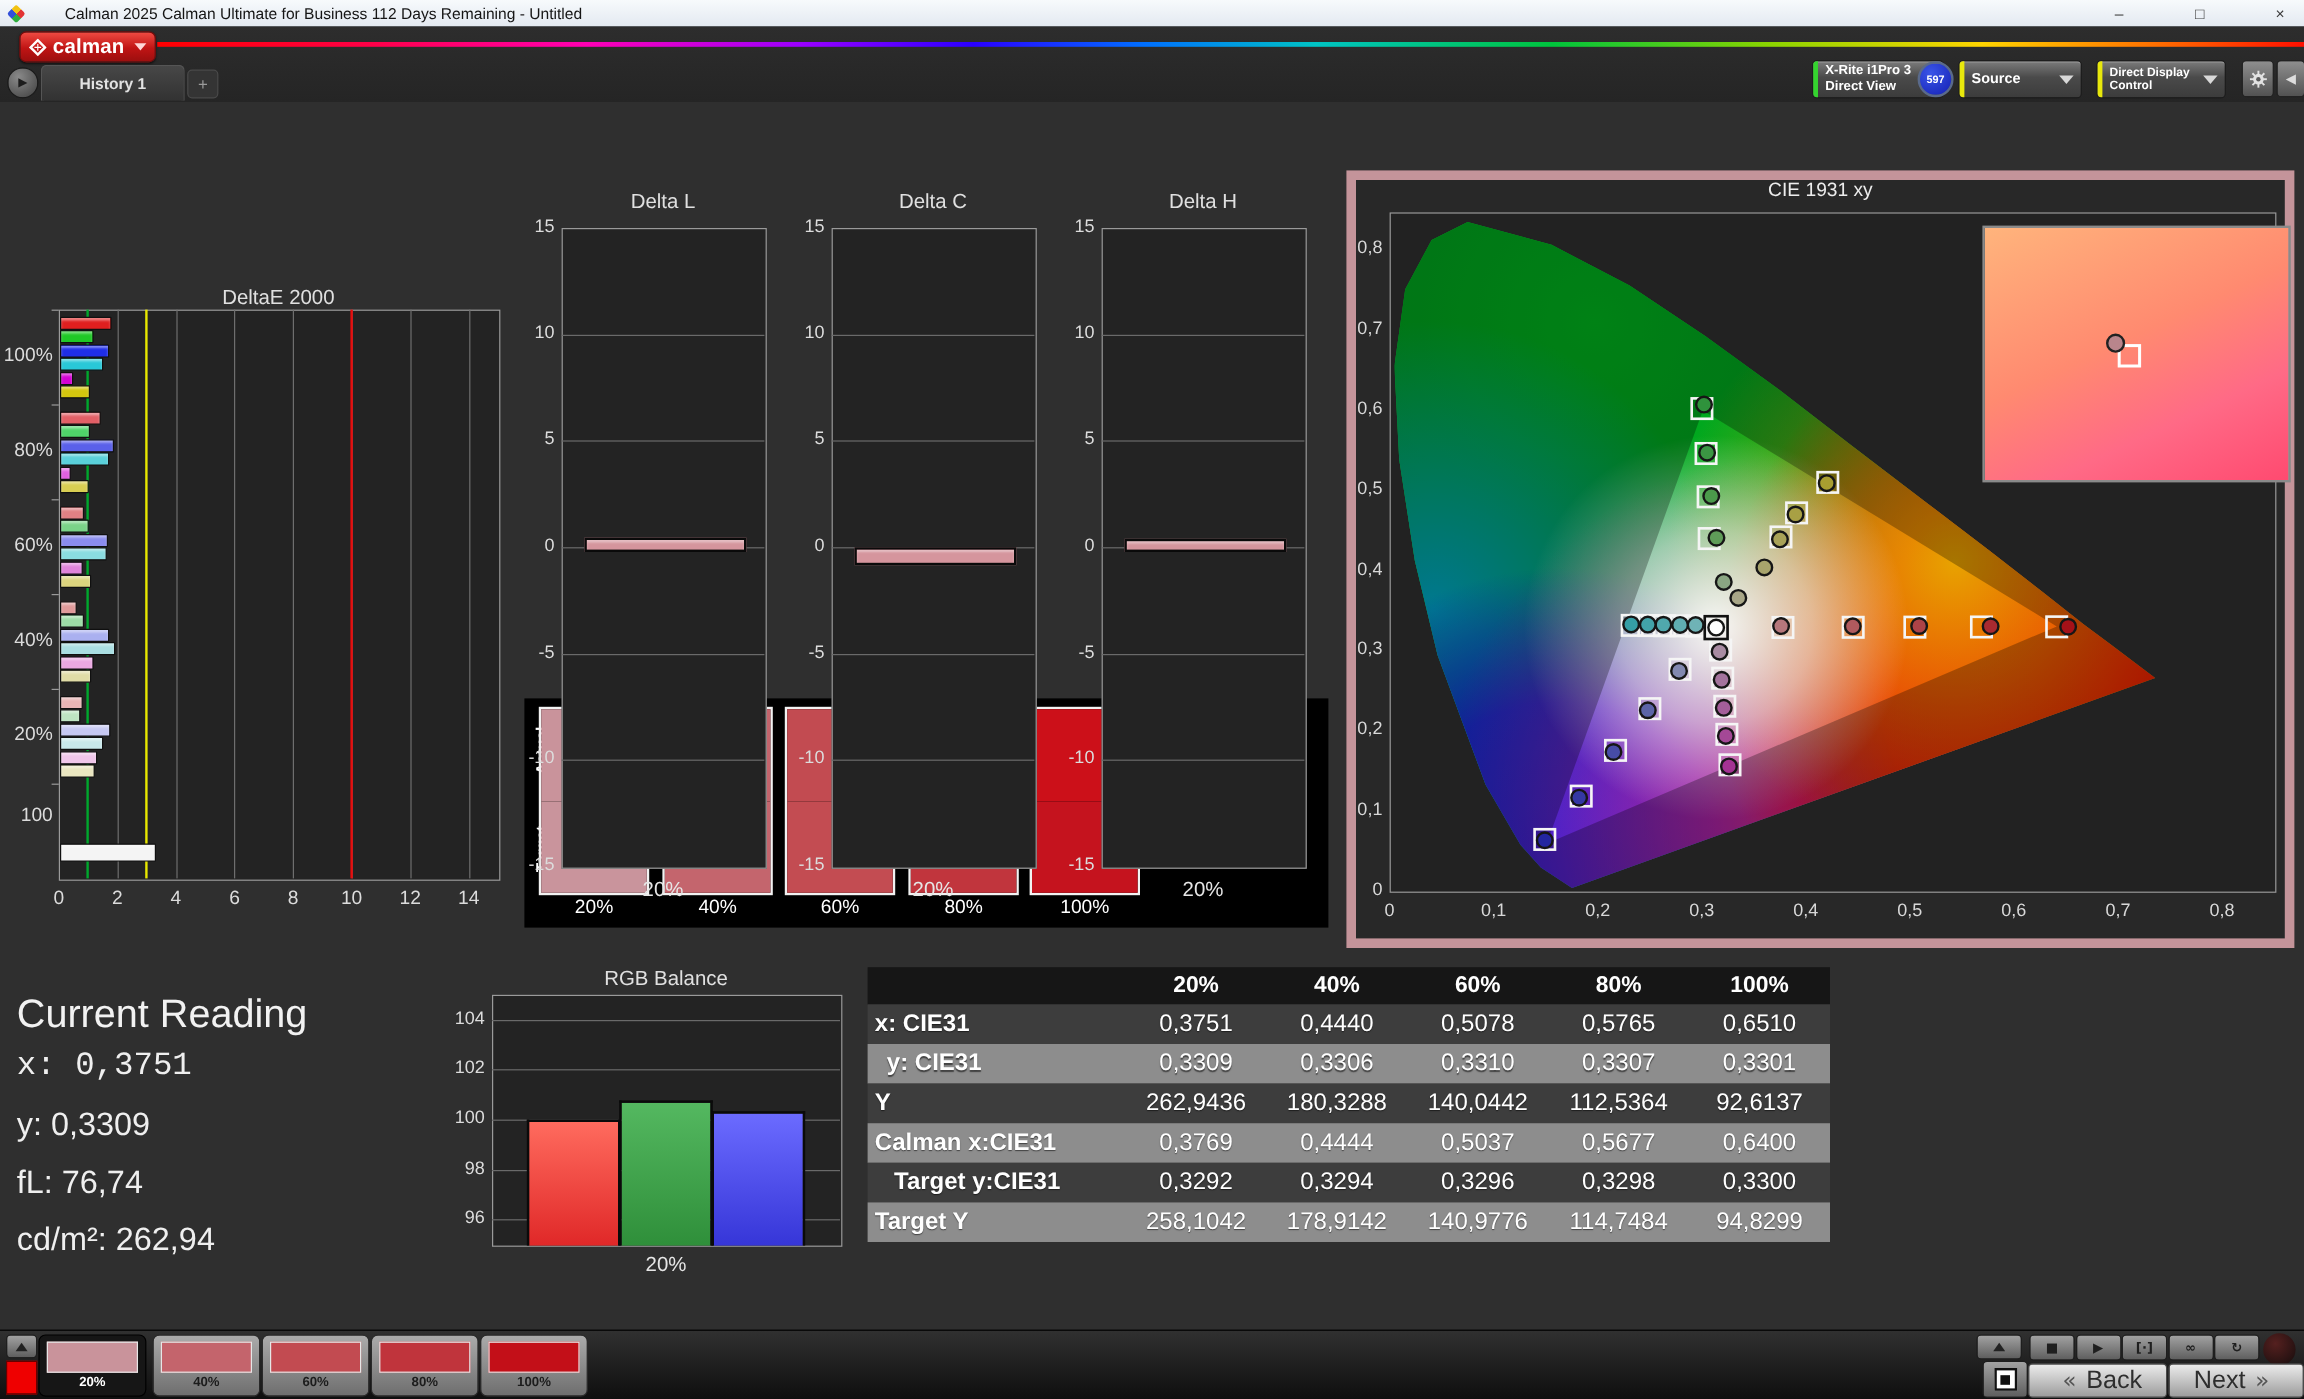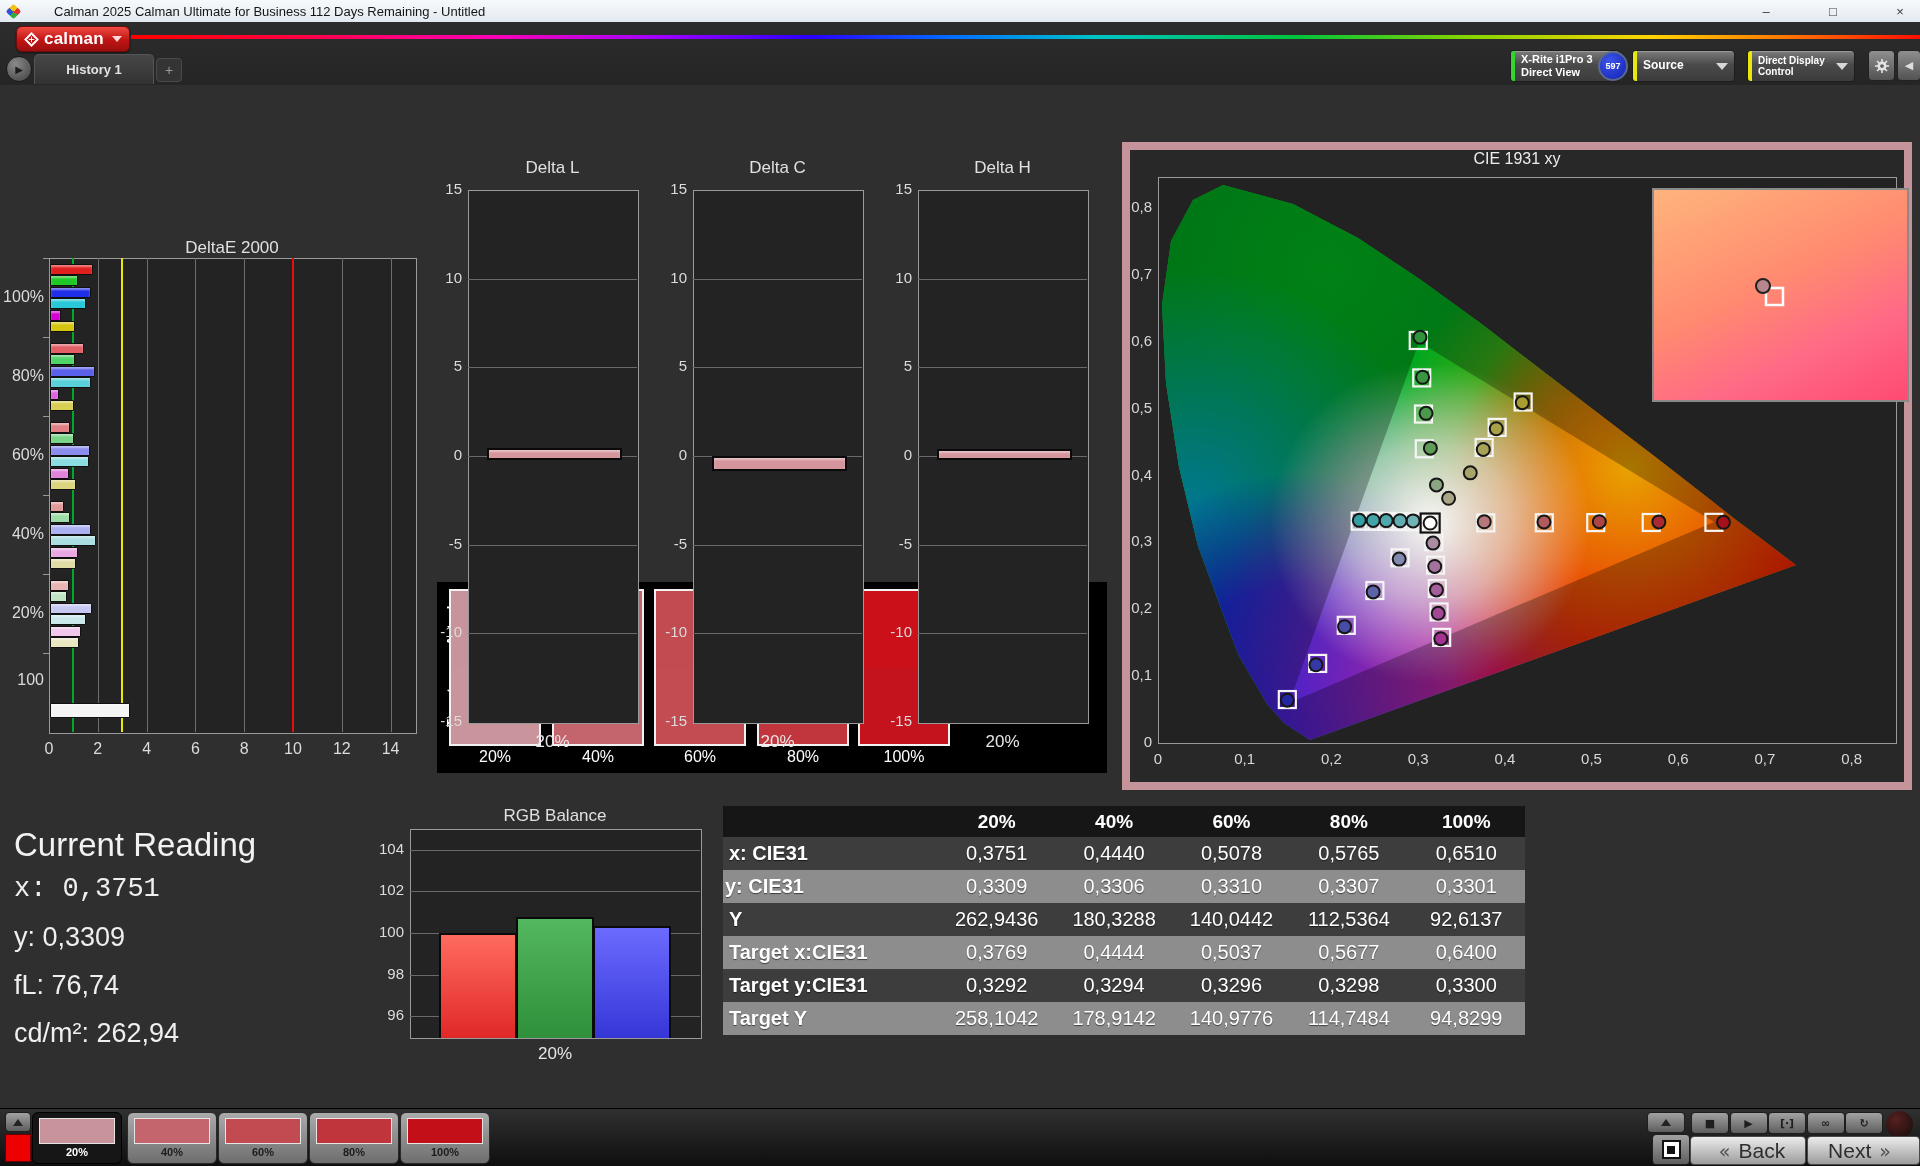--- a/index.html
+++ b/index.html
@@ -487,45 +487,45 @@
     </div>
     <div style="position: absolute; left: 723px; top: 837px; width: 802px; height: 33px; background: rgb(61, 61, 61); display: flex;">
       <div style="width: 215px; display: flex; align-items: center; padding-left: 6px; box-sizing: border-box; color: rgb(255, 255, 255); font-weight: bold; font-size: 20px; text-shadow: rgba(0, 0, 0, 0.55) 0px 1px 1px;">x: CIE31</div>
       <div style="width: 117.4px; display: flex; align-items: center; justify-content: center; color: rgb(255, 255, 255); font-size: 20px; text-shadow: rgba(0, 0, 0, 0.55) 0px 1px 1px;">0,3751</div>
       <div style="width: 117.4px; display: flex; align-items: center; justify-content: center; color: rgb(255, 255, 255); font-size: 20px; text-shadow: rgba(0, 0, 0, 0.55) 0px 1px 1px;">0,4440</div>
       <div style="width: 117.4px; display: flex; align-items: center; justify-content: center; color: rgb(255, 255, 255); font-size: 20px; text-shadow: rgba(0, 0, 0, 0.55) 0px 1px 1px;">0,5078</div>
       <div style="width: 117.4px; display: flex; align-items: center; justify-content: center; color: rgb(255, 255, 255); font-size: 20px; text-shadow: rgba(0, 0, 0, 0.55) 0px 1px 1px;">0,5765</div>
       <div style="width: 117.4px; display: flex; align-items: center; justify-content: center; color: rgb(255, 255, 255); font-size: 20px; text-shadow: rgba(0, 0, 0, 0.55) 0px 1px 1px;">0,6510</div>
     </div>
     <div style="position: absolute; left: 723px; top: 870px; width: 802px; height: 33px; background: rgb(141, 141, 141); display: flex;">
-      <div style="width: 215px; display: flex; align-items: center; padding-left: 2px; box-sizing: border-box; color: rgb(255, 255, 255); font-weight: bold; font-size: 20px; text-shadow: rgba(0, 0, 0, 0.55) 0px 1px 1px;">y: CIE31</div>
+      <div style="width: 215px; display: flex; align-items: center; padding-left: 16px; box-sizing: border-box; color: rgb(255, 255, 255); font-weight: bold; font-size: 20px; text-shadow: rgba(0, 0, 0, 0.55) 0px 1px 1px;">y: CIE31</div>
       <div style="width: 117.4px; display: flex; align-items: center; justify-content: center; color: rgb(255, 255, 255); font-size: 20px; text-shadow: rgba(0, 0, 0, 0.55) 0px 1px 1px;">0,3309</div>
       <div style="width: 117.4px; display: flex; align-items: center; justify-content: center; color: rgb(255, 255, 255); font-size: 20px; text-shadow: rgba(0, 0, 0, 0.55) 0px 1px 1px;">0,3306</div>
       <div style="width: 117.4px; display: flex; align-items: center; justify-content: center; color: rgb(255, 255, 255); font-size: 20px; text-shadow: rgba(0, 0, 0, 0.55) 0px 1px 1px;">0,3310</div>
       <div style="width: 117.4px; display: flex; align-items: center; justify-content: center; color: rgb(255, 255, 255); font-size: 20px; text-shadow: rgba(0, 0, 0, 0.55) 0px 1px 1px;">0,3307</div>
       <div style="width: 117.4px; display: flex; align-items: center; justify-content: center; color: rgb(255, 255, 255); font-size: 20px; text-shadow: rgba(0, 0, 0, 0.55) 0px 1px 1px;">0,3301</div>
     </div>
     <div style="position: absolute; left: 723px; top: 903px; width: 802px; height: 33px; background: rgb(61, 61, 61); display: flex;">
       <div style="width: 215px; display: flex; align-items: center; padding-left: 6px; box-sizing: border-box; color: rgb(255, 255, 255); font-weight: bold; font-size: 20px; text-shadow: rgba(0, 0, 0, 0.55) 0px 1px 1px;">Y</div>
       <div style="width: 117.4px; display: flex; align-items: center; justify-content: center; color: rgb(255, 255, 255); font-size: 20px; text-shadow: rgba(0, 0, 0, 0.55) 0px 1px 1px;">262,9436</div>
       <div style="width: 117.4px; display: flex; align-items: center; justify-content: center; color: rgb(255, 255, 255); font-size: 20px; text-shadow: rgba(0, 0, 0, 0.55) 0px 1px 1px;">180,3288</div>
       <div style="width: 117.4px; display: flex; align-items: center; justify-content: center; color: rgb(255, 255, 255); font-size: 20px; text-shadow: rgba(0, 0, 0, 0.55) 0px 1px 1px;">140,0442</div>
       <div style="width: 117.4px; display: flex; align-items: center; justify-content: center; color: rgb(255, 255, 255); font-size: 20px; text-shadow: rgba(0, 0, 0, 0.55) 0px 1px 1px;">112,5364</div>
       <div style="width: 117.4px; display: flex; align-items: center; justify-content: center; color: rgb(255, 255, 255); font-size: 20px; text-shadow: rgba(0, 0, 0, 0.55) 0px 1px 1px;">92,6137</div>
     </div>
     <div style="position: absolute; left: 723px; top: 936px; width: 802px; height: 33px; background: rgb(141, 141, 141); display: flex;">
-      <div style="width: 215px; display: flex; align-items: center; padding-left: 6px; box-sizing: border-box; color: rgb(255, 255, 255); font-weight: bold; font-size: 20px; text-shadow: rgba(0, 0, 0, 0.55) 0px 1px 1px;">Target x:CIE31</div>
+      <div style="width: 215px; display: flex; align-items: center; padding-left: 6px; box-sizing: border-box; color: rgb(255, 255, 255); font-weight: bold; font-size: 20px; text-shadow: rgba(0, 0, 0, 0.55) 0px 1px 1px;">Calman x:CIE31</div>
       <div style="width: 117.4px; display: flex; align-items: center; justify-content: center; color: rgb(255, 255, 255); font-size: 20px; text-shadow: rgba(0, 0, 0, 0.55) 0px 1px 1px;">0,3769</div>
       <div style="width: 117.4px; display: flex; align-items: center; justify-content: center; color: rgb(255, 255, 255); font-size: 20px; text-shadow: rgba(0, 0, 0, 0.55) 0px 1px 1px;">0,4444</div>
       <div style="width: 117.4px; display: flex; align-items: center; justify-content: center; color: rgb(255, 255, 255); font-size: 20px; text-shadow: rgba(0, 0, 0, 0.55) 0px 1px 1px;">0,5037</div>
       <div style="width: 117.4px; display: flex; align-items: center; justify-content: center; color: rgb(255, 255, 255); font-size: 20px; text-shadow: rgba(0, 0, 0, 0.55) 0px 1px 1px;">0,5677</div>
       <div style="width: 117.4px; display: flex; align-items: center; justify-content: center; color: rgb(255, 255, 255); font-size: 20px; text-shadow: rgba(0, 0, 0, 0.55) 0px 1px 1px;">0,6400</div>
     </div>
     <div style="position: absolute; left: 723px; top: 969px; width: 802px; height: 33px; background: rgb(61, 61, 61); display: flex;">
-      <div style="width: 215px; display: flex; align-items: center; padding-left: 6px; box-sizing: border-box; color: rgb(255, 255, 255); font-weight: bold; font-size: 20px; text-shadow: rgba(0, 0, 0, 0.55) 0px 1px 1px;">Target y:CIE31</div>
+      <div style="width: 215px; display: flex; align-items: center; padding-left: 22px; box-sizing: border-box; color: rgb(255, 255, 255); font-weight: bold; font-size: 20px; text-shadow: rgba(0, 0, 0, 0.55) 0px 1px 1px;">Target y:CIE31</div>
       <div style="width: 117.4px; display: flex; align-items: center; justify-content: center; color: rgb(255, 255, 255); font-size: 20px; text-shadow: rgba(0, 0, 0, 0.55) 0px 1px 1px;">0,3292</div>
       <div style="width: 117.4px; display: flex; align-items: center; justify-content: center; color: rgb(255, 255, 255); font-size: 20px; text-shadow: rgba(0, 0, 0, 0.55) 0px 1px 1px;">0,3294</div>
       <div style="width: 117.4px; display: flex; align-items: center; justify-content: center; color: rgb(255, 255, 255); font-size: 20px; text-shadow: rgba(0, 0, 0, 0.55) 0px 1px 1px;">0,3296</div>
       <div style="width: 117.4px; display: flex; align-items: center; justify-content: center; color: rgb(255, 255, 255); font-size: 20px; text-shadow: rgba(0, 0, 0, 0.55) 0px 1px 1px;">0,3298</div>
       <div style="width: 117.4px; display: flex; align-items: center; justify-content: center; color: rgb(255, 255, 255); font-size: 20px; text-shadow: rgba(0, 0, 0, 0.55) 0px 1px 1px;">0,3300</div>
     </div>
     <div style="position: absolute; left: 723px; top: 1002px; width: 802px; height: 33px; background: rgb(141, 141, 141); display: flex;">
       <div style="width: 215px; display: flex; align-items: center; padding-left: 6px; box-sizing: border-box; color: rgb(255, 255, 255); font-weight: bold; font-size: 20px; text-shadow: rgba(0, 0, 0, 0.55) 0px 1px 1px;">Target Y</div>
       <div style="width: 117.4px; display: flex; align-items: center; justify-content: center; color: rgb(255, 255, 255); font-size: 20px; text-shadow: rgba(0, 0, 0, 0.55) 0px 1px 1px;">258,1042</div>
       <div style="width: 117.4px; display: flex; align-items: center; justify-content: center; color: rgb(255, 255, 255); font-size: 20px; text-shadow: rgba(0, 0, 0, 0.55) 0px 1px 1px;">178,9142</div>

